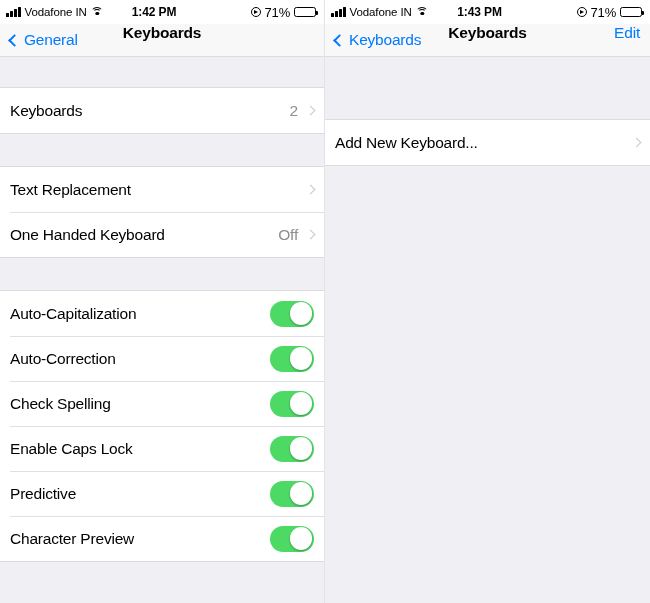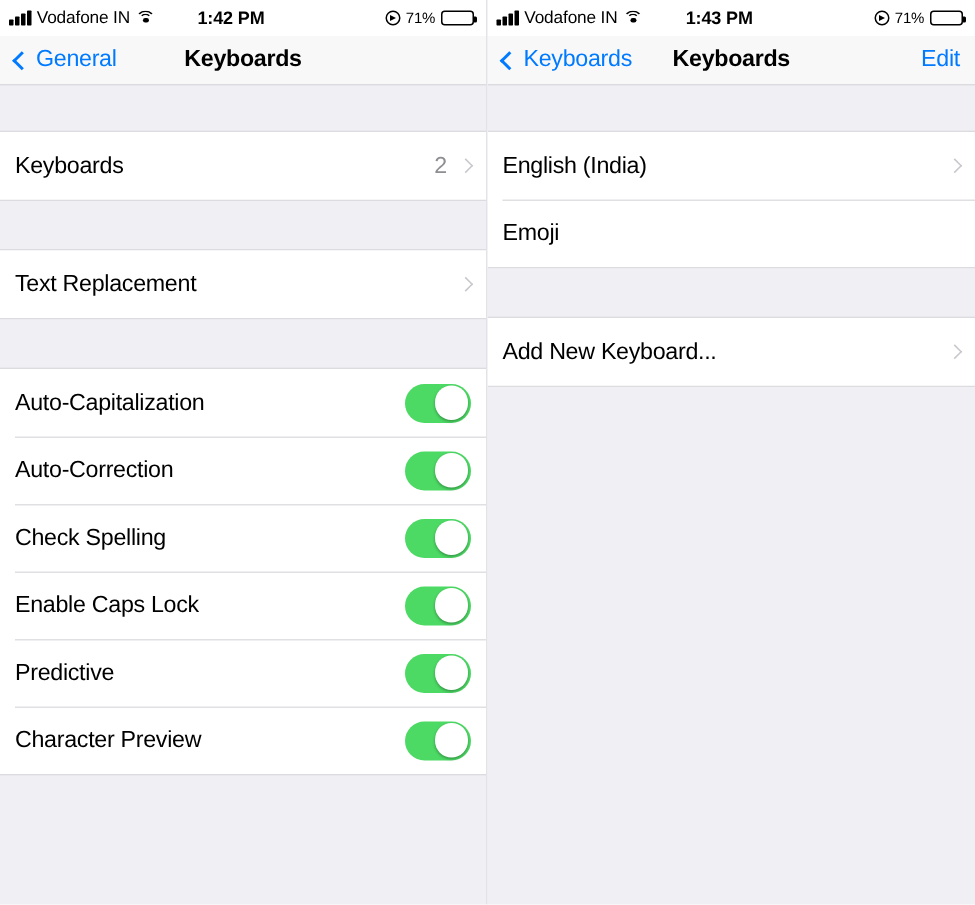--- a/index.html
+++ b/index.html
@@ -35,29 +35,29 @@
   .wifi { width: 13px; height: 11px; position: relative; }
   .wifi span { position: absolute; left: 50%; transform: translateX(-50%); border: 1.6px solid #000; border-bottom-color: transparent; border-left-color: transparent; border-right-color: transparent; border-radius: 50%; }
   .wifi .w1 { width: 13px; height: 13px; top: 0; }
   .wifi .w2 { width: 8px; height: 8px; top: 2.6px; }
   .wifi .w3 { width: 3.4px; height: 3.4px; top: 5.2px; background: #000; border-radius: 50%; border: none; }
 
   .loc { width: 10px; height: 10px; border: 1.3px solid #000; border-radius: 50%; position: relative; }
   .loc::after { content: ""; position: absolute; left: 2.4px; top: 2.4px; width: 0; height: 0;
     border-left: 4px solid #000; border-top: 2.4px solid transparent; border-bottom: 2.4px solid transparent; }
 
-  .battpct { font-size: 10px; letter-spacing: -.2px; }
+  .battpct { font-size: 13px; letter-spacing: -.2px; }
   .battery { width: 22px; height: 10.5px; border: 1.2px solid #000; border-radius: 2.5px; position: relative; padding: 1px; }
   .battery::after { content: ""; position: absolute; right: -3px; top: 3px; width: 1.6px; height: 4px; background: #000; border-radius: 0 1px 1px 0; }
   .battery .fill { height: 100%; background: #000; border-radius: 1px; }
 
   
   .navbar {
     height: 33px; background: #f8f8f8;
-    display: flex; align-items: center; position: relative;
+    display: flex; position: relative;
     border-bottom: 1px solid #dcdce0;
     padding: 0 10px;
   }
   .nav-back { display: flex; align-items: center; gap: 4px; color: #007aff; font-size: 15.5px; letter-spacing: -.2px; white-space: nowrap; z-index: 2; }
   .chev-back { width: 9px; height: 9px; border-left: 2.2px solid #007aff; border-bottom: 2.2px solid #007aff; transform: rotate(45deg); margin-right: 1px; }
   .nav-title { position: absolute; left: 0; right: 0; text-align: center; font-size: 15.5px; font-weight: bold; color: #000; letter-spacing: -.2px; pointer-events: none; }
   .nav-edit { margin-left: auto; color: #007aff; font-size: 15.5px; letter-spacing: -.2px; z-index: 2; }
 
   
   .list { background: #efeff4; height: calc(603px - 57px); overflow: hidden; }
@@ -134,20 +134,27 @@
       <div class="gap" style="height:32px"></div>
 
       <div class="group">
         <div class="row">
           <span class="row-label">Text Replacement</span>
           <span class="row-right">
             <span class="row-value"></span>
             <span class="chev"></span>
           </span>
         </div>
+        <div class="row">
+          <span class="row-label">One Handed Keyboard</span>
+          <span class="row-right">
+            <span class="row-value">Off</span>
+            <span class="chev"></span>
+          </span>
+        </div>
       </div>
 
       <div class="gap" style="height:32px"></div>
 
       <div class="group">
         <div class="row">
           <span class="row-label">Auto-Capitalization</span>
           <span class="row-right">
             <span class="switch">
                 <span class="knob"></span>
@@ -228,31 +235,20 @@
         <span class="chev-back"></span>
         <span>Keyboards</span>
       </div>
       <div class="nav-title">Keyboards</div>
       <div class="nav-edit">Edit</div>
     </div>
 
     <div class="list">
       <div class="gap" style="height:30px"></div>
 
-      <div class="group">
-        <div class="row">
-          <span class="row-label">English (India)</span>
-          <span class="row-right">
-            <span class="chev"></span>
-          </span>
-        </div>
-        <div class="row">
-          <span class="row-label">Emoji</span>
-        </div>
-      </div>
 
       <div class="gap" style="height:32px"></div>
 
       <div class="group">
         <div class="row">
           <span class="row-label">Add New Keyboard...</span>
           <span class="row-right">
             <span class="chev"></span>
           </span>
         </div>

